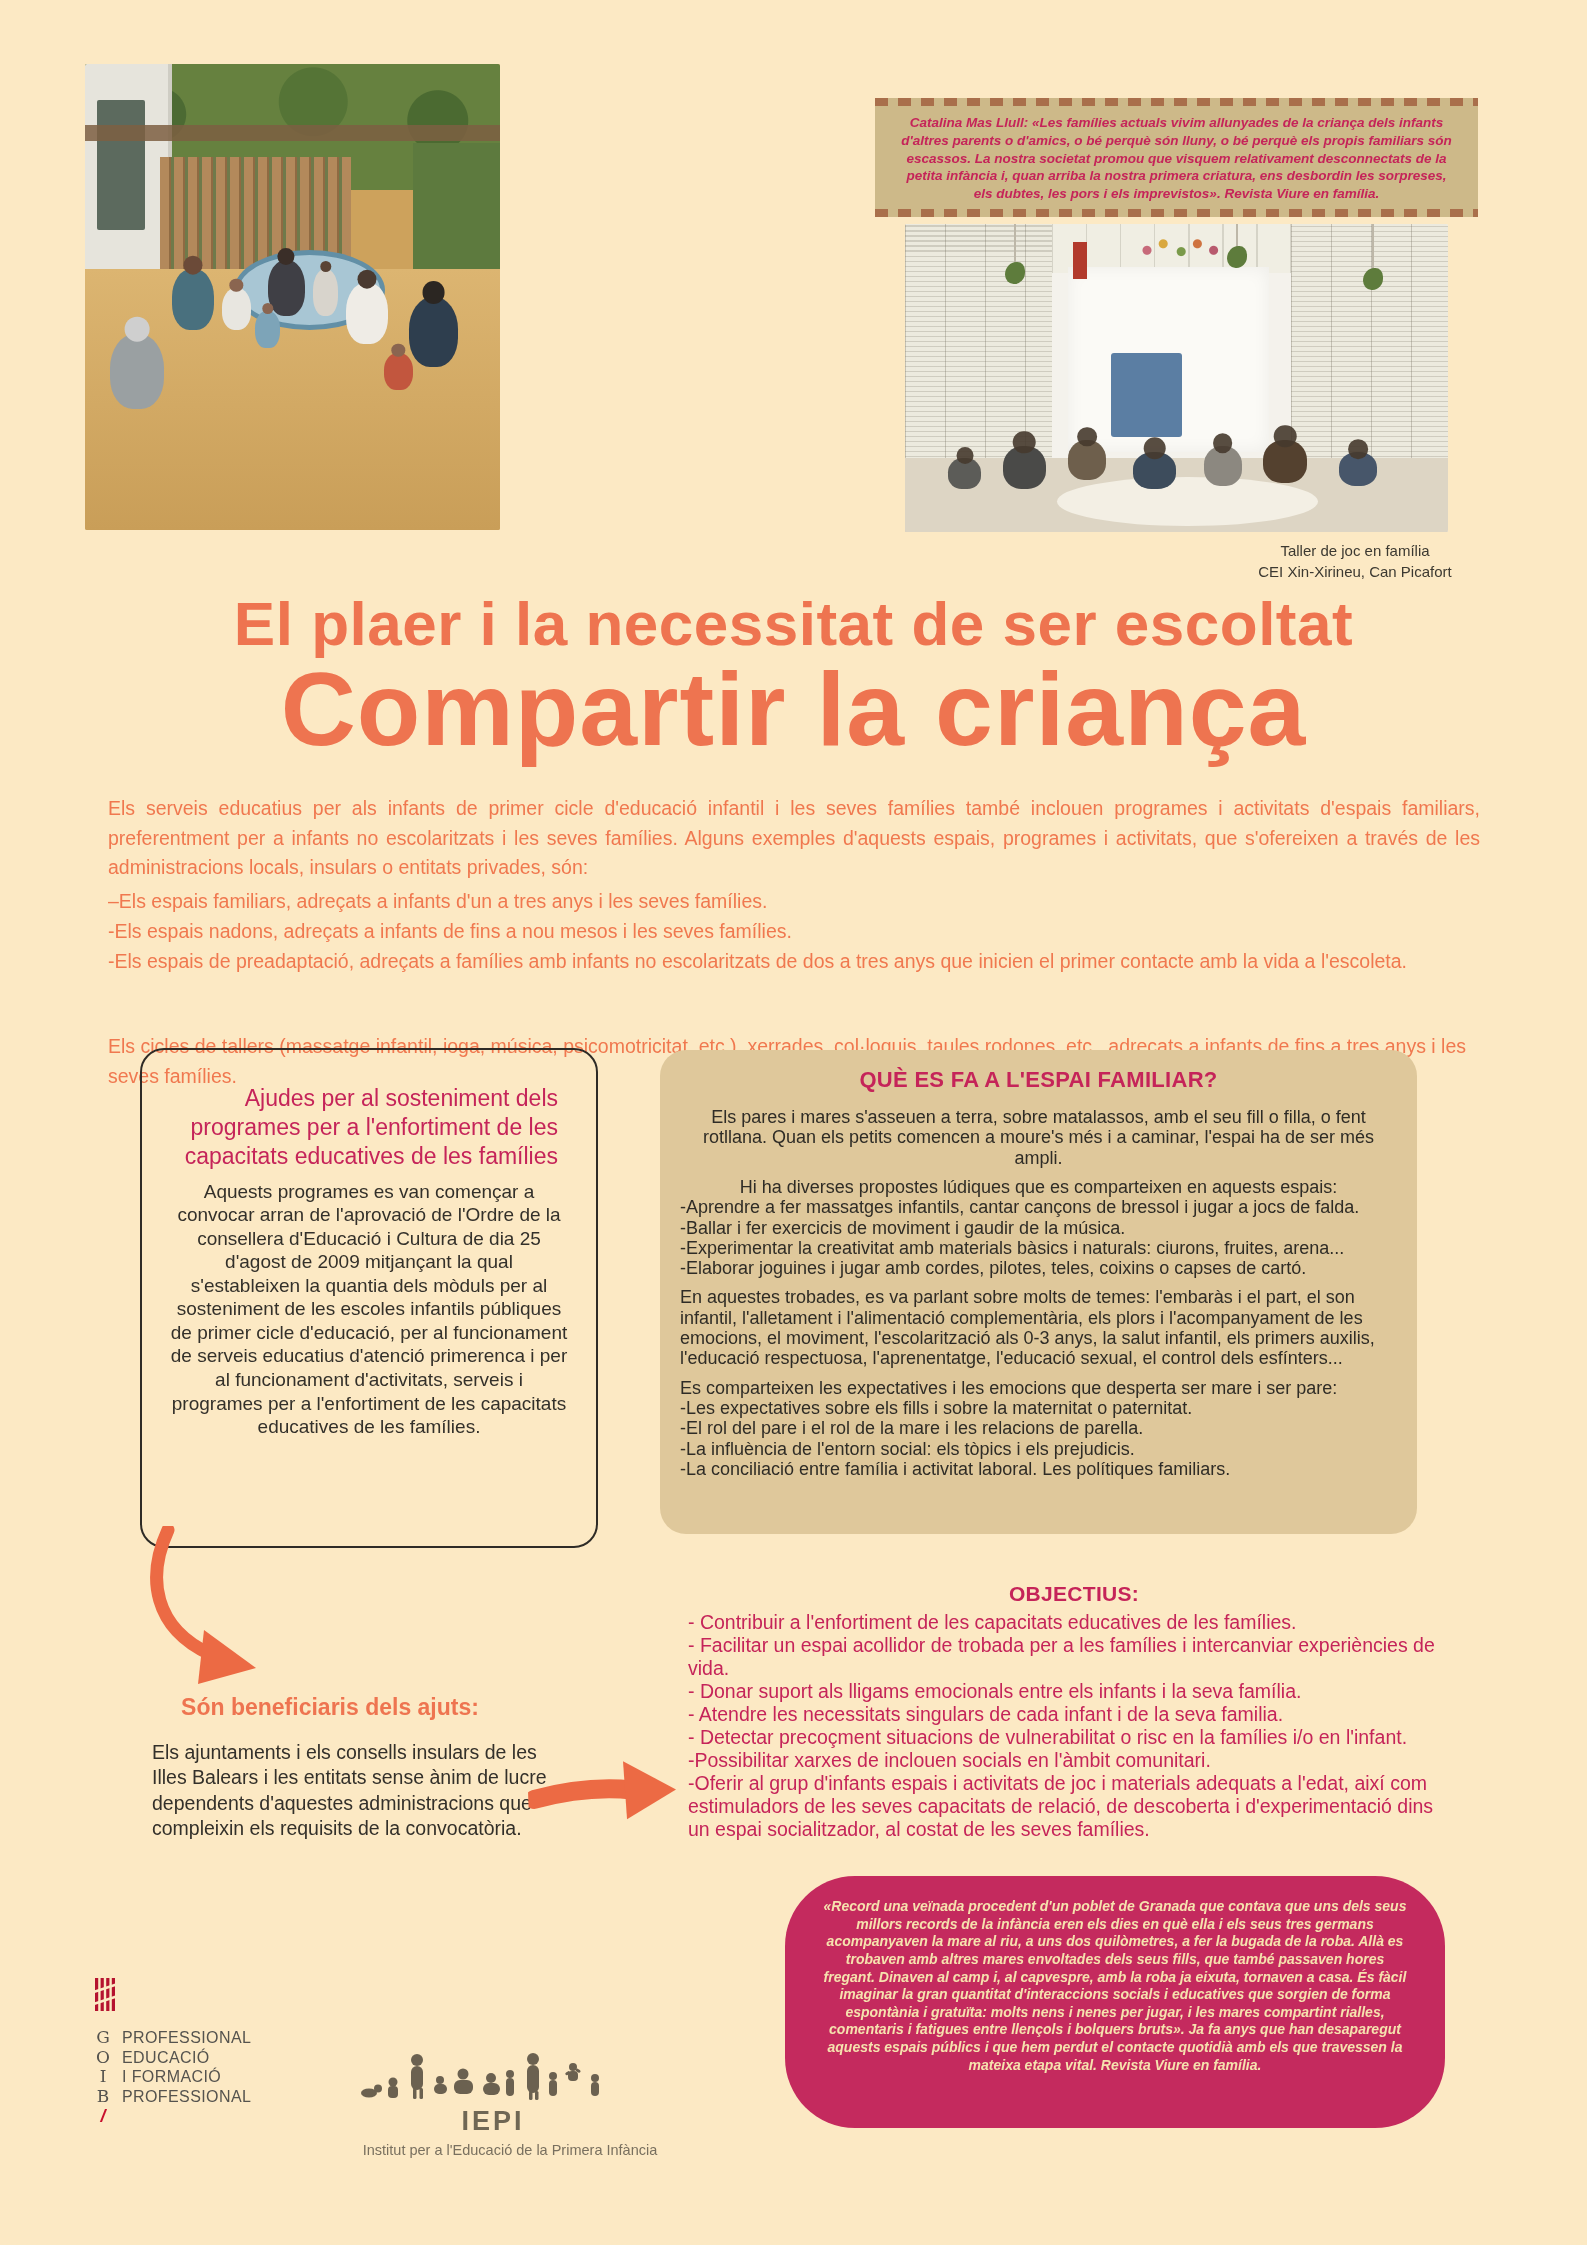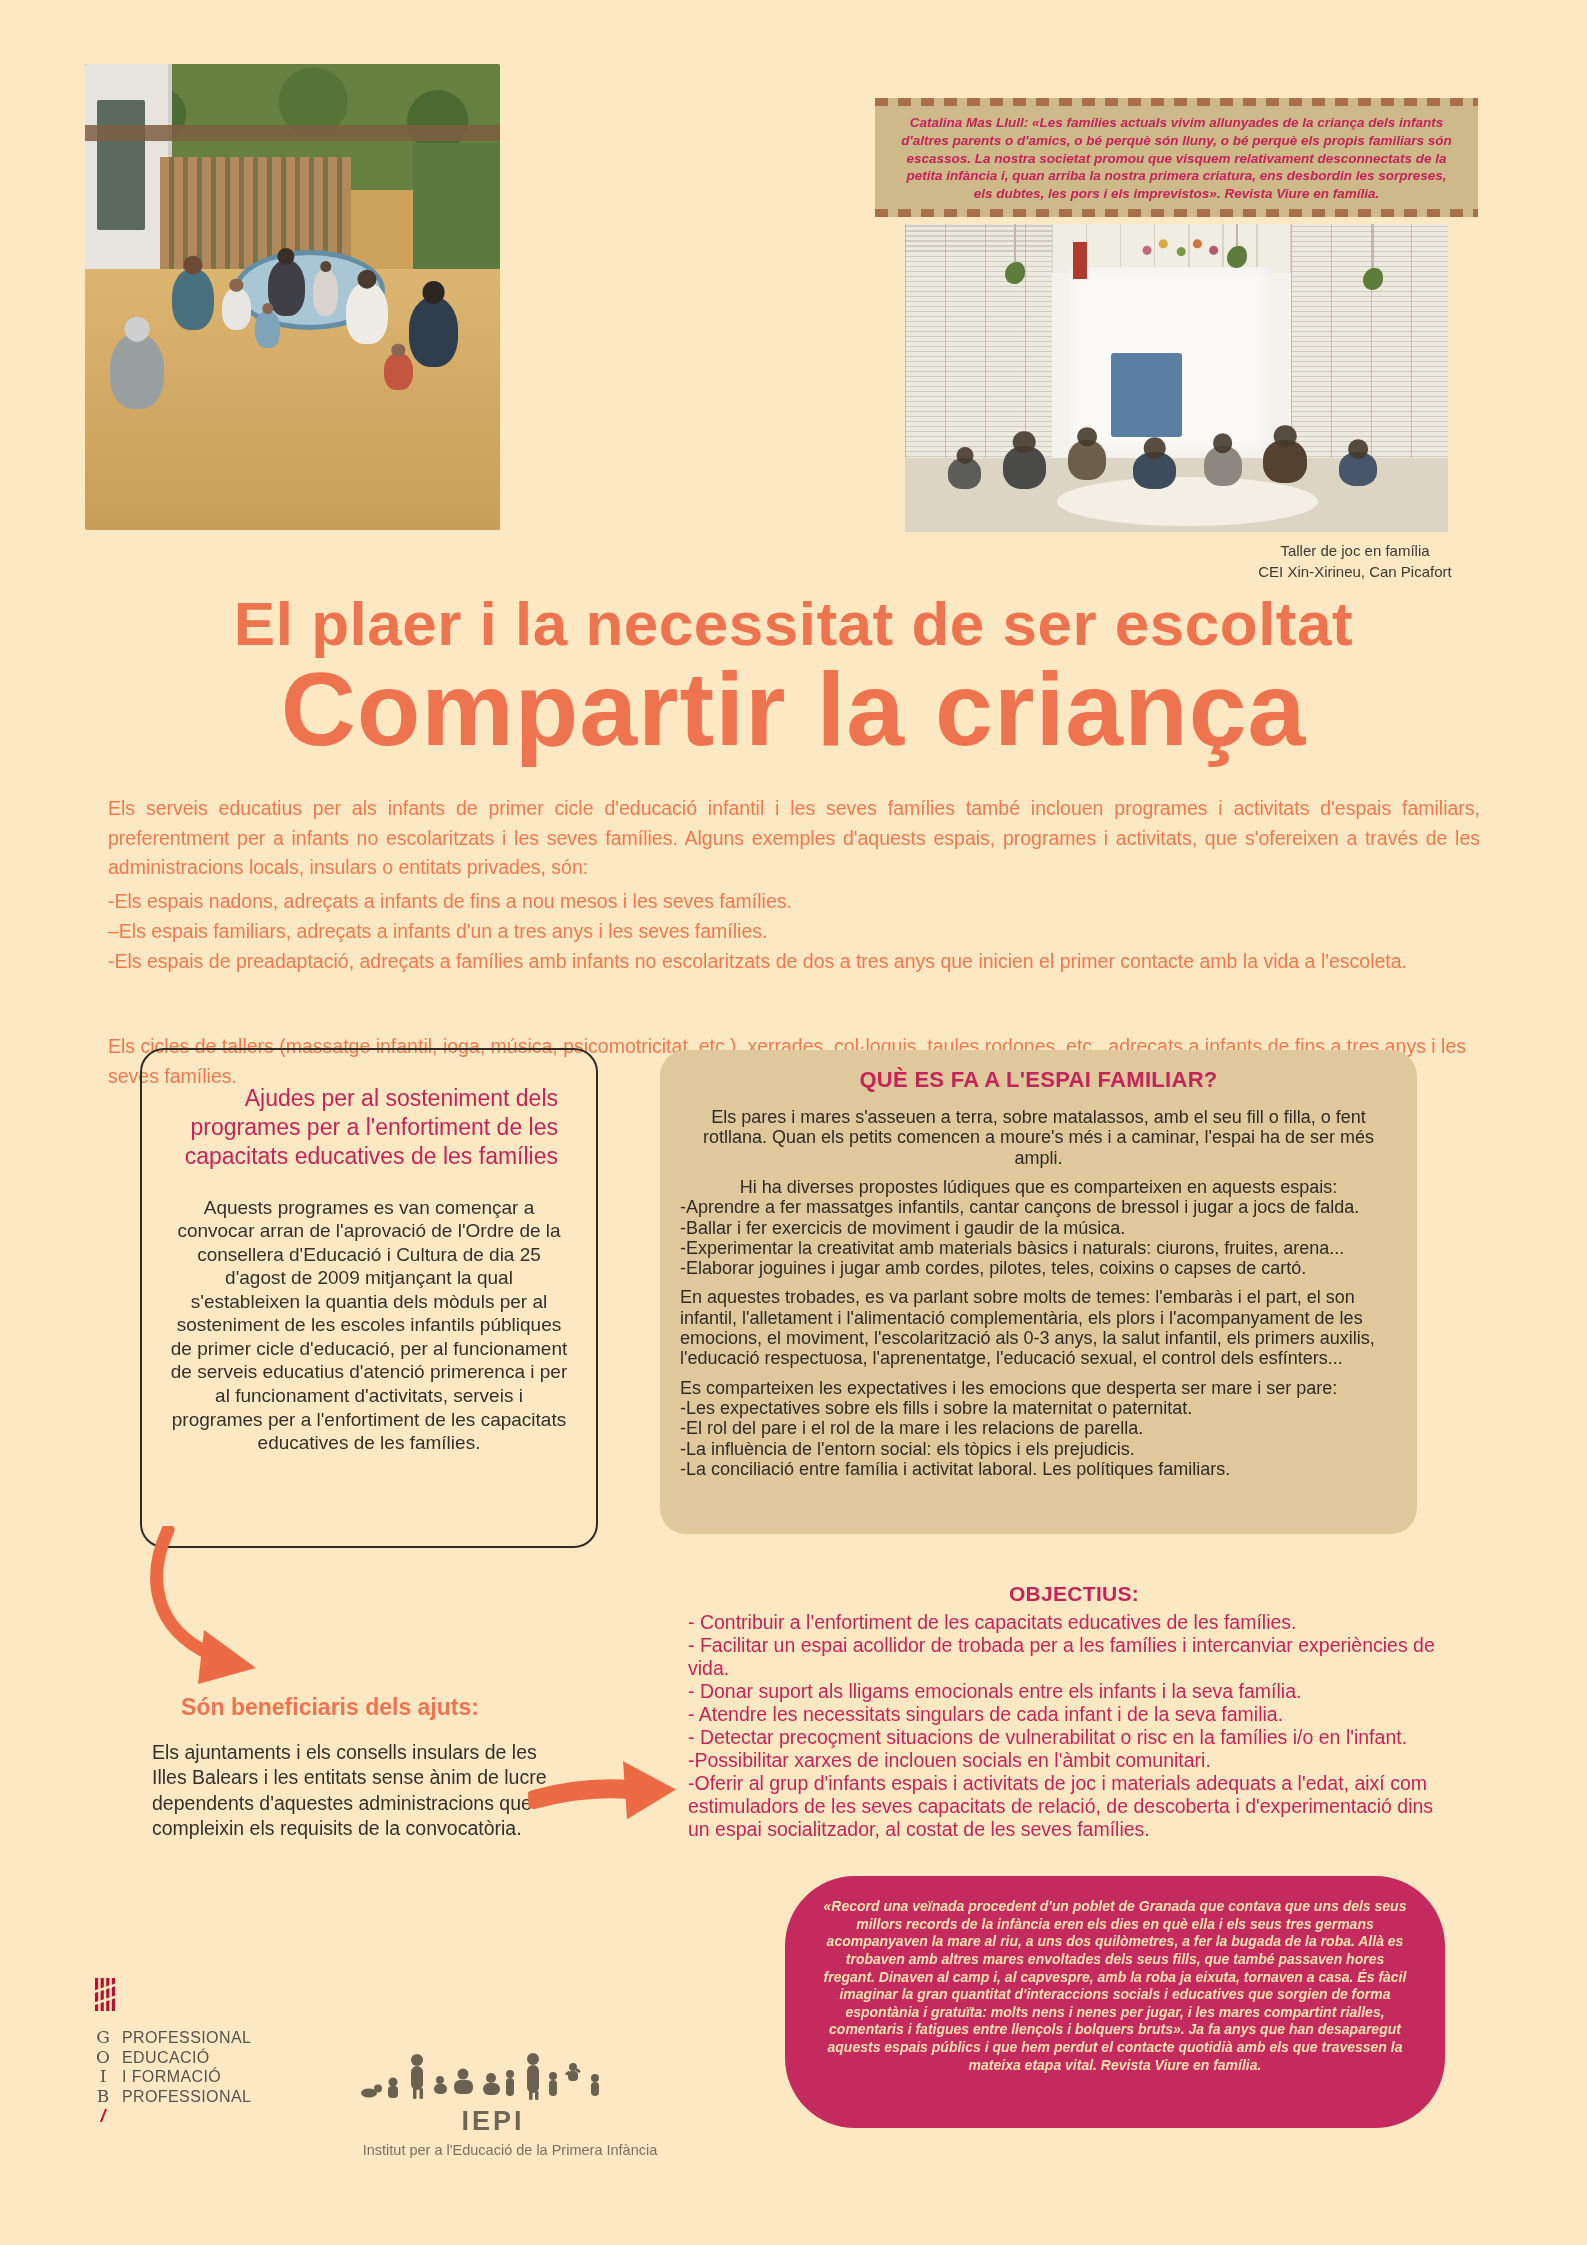--- a/index.html
+++ b/index.html
@@ -77,21 +77,21 @@
   
   .intro{position:absolute;left:108px;top:794px;width:1372px;font-size:19.5px;line-height:1.52;
     color:#f0784f;text-align:justify;}
   .espais{position:absolute;left:108px;top:886px;width:1372px;font-size:19.5px;line-height:1.55;color:#f0784f;}
   .tallers{position:absolute;left:108px;top:1032px;width:1372px;font-size:19.5px;line-height:1.52;color:#f0784f;}
 
   
   .ajudes-box{position:absolute;left:140px;top:1048px;width:458px;height:500px;box-sizing:border-box;
     border:2px solid #2e2b26;border-radius:24px;}
   .ajudes-box .h{margin:34px 38px 0;font-size:23px;line-height:1.27;color:#c52459;font-weight:normal;text-align:right;}
-  .ajudes-box .b{margin:24px 28px 0;font-size:19px;line-height:1.24;color:#33302a;text-align:center;}
+  .ajudes-box .b{margin:8px 28px 0;font-size:19px;line-height:1.24;color:#33302a;text-align:center;}
 
   
   .tan-box{position:absolute;left:660px;top:1050px;width:757px;height:484px;box-sizing:border-box;
     background:#dfc89b;border-radius:26px;padding:18px 20px;color:#2f2c26;font-size:18px;line-height:1.13;overflow:hidden;}
   .tan-box .h{text-align:center;color:#c52459;font-weight:bold;font-size:22px;margin-bottom:14px;letter-spacing:.3px;}
   .tan-box .c{text-align:center;}
   .tan-box .gap{height:9px;}
 
   
   .objectius{position:absolute;left:688px;top:1582px;width:772px;color:#c52459;font-size:19.5px;line-height:1.18;}
@@ -185,22 +185,22 @@
   <div class="caption caption-right">
     <div>Taller de joc en família</div>
     <div>CEI Xin-Xirineu,  Can Picafort</div>
   </div>
 
   <div class="title1">El plaer i la necessitat de ser escoltat</div>
   <div class="title2">Compartir la criança</div>
 
   <div class="intro">Els serveis educatius per als infants de primer cicle d'educació infantil i les seves famílies també inclouen programes i activitats d'espais familiars, preferentment per a infants no escolaritzats i les seves famílies. Alguns exemples d'aquests espais, programes i activitats, que s'ofereixen a través de les administracions locals, insulars o entitats privades, són:</div>
   <div class="espais">
+    <div>–Els espais familiars, adreçats a infants d'un a tres anys i les seves famílies.</div>
     <div>-Els espais nadons, adreçats a infants de fins a nou mesos i les seves famílies.</div>
-    <div>–Els espais familiars, adreçats a infants d'un a tres anys i les seves famílies.</div>
     <div>-Els espais de preadaptació, adreçats a famílies amb infants no escolaritzats de dos a tres anys que inicien el primer contacte amb la vida a l'escoleta.</div>
   </div>
   <div class="tallers">Els cicles de tallers (massatge infantil, ioga, música, psicomotricitat, etc.), xerrades, col·loquis, taules rodones, etc., adreçats a infants de fins a tres anys i les seves famílies.</div>
 
   <div class="ajudes-box">
     <div class="h">Ajudes per al sosteniment dels programes per a l'enfortiment de les capacitats educatives de les famílies</div>
     <div class="b">Aquests programes es van començar a convocar arran de l'aprovació de l'Ordre de la consellera d'Educació i Cultura de dia 25 d'agost de 2009 mitjançant la qual s'estableixen la quantia dels mòduls per al sosteniment de les escoles infantils públiques de primer cicle d'educació, per al funcionament de serveis educatius d'atenció primerenca i per al funcionament d'activitats, serveis i programes per a l'enfortiment de les capacitats educatives de les famílies.</div>
   </div>
 
   <div class="tan-box">

